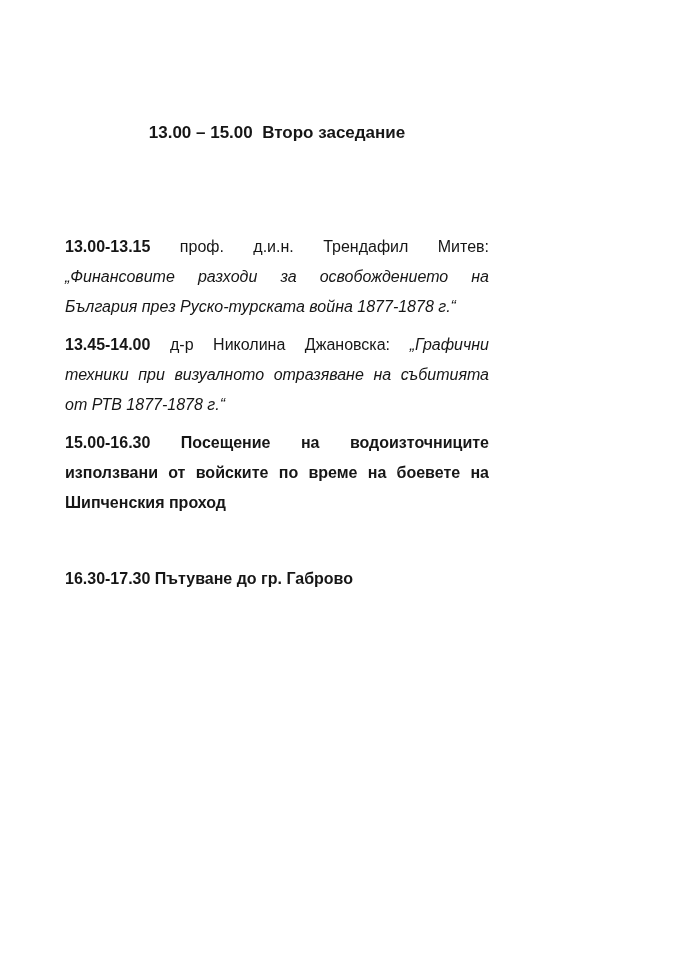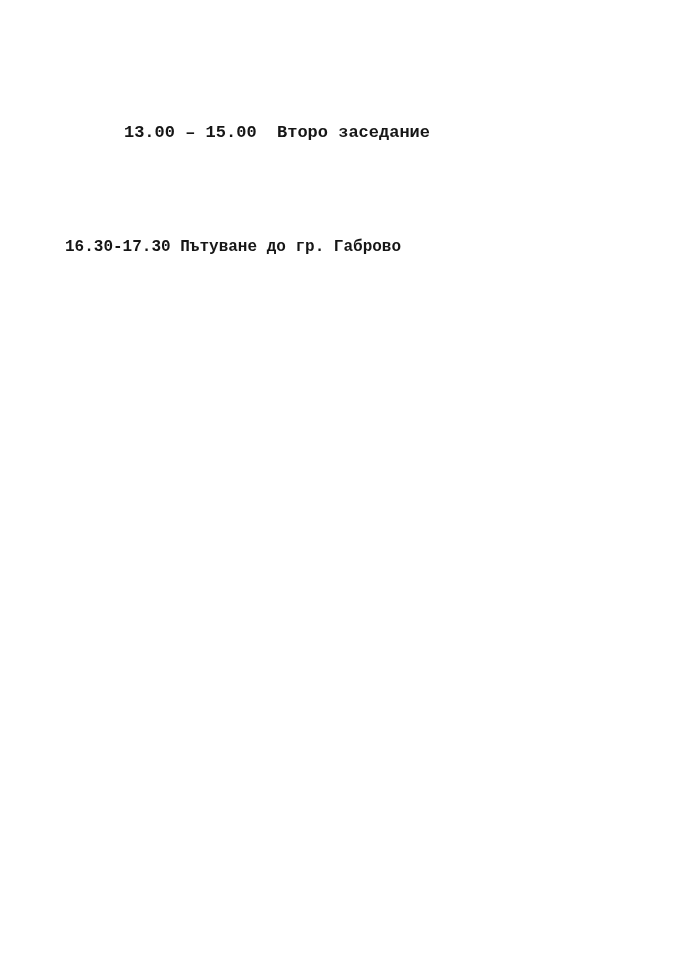--- a/index.html
+++ b/index.html
@@ -7,21 +7,21 @@
     padding: 0;
     background: #ffffff;
   }
   .page {
     position: relative;
     width: 552px;
     height: 960px;
     background: #ffffff;
     box-sizing: border-box;
     padding: 55px 63px 0 65px;
-    font-family: Liberation Mono, monospace;
+    font-family: Liberation Sans, sans-serif;
     color: #161616;
     font-size: 16px;
     line-height: 30px;
   }
   .header {
     text-align: center;
     font-weight: bold;
     font-size: 17px;
     line-height: 31px;
     margin-bottom: 22px;
@@ -47,25 +47,28 @@
 </style>
 </head>
 <body>
 
 <div class="page">
 
   <div class="header">
     <span class="hline">13.00 – 15.00  Второ заседание</span>
   </div>
 
+  <p class="presentation"><span class="time">13.00-13.15</span> <span class="speaker">проф. д.и.н. Трендафил Митев:</span> <span class="title">„Финансовите разходи за освобождението на България през Руско-турската война 1877-1878 г.“</span></p>
+
+
+
+  <p class="presentation"><span class="time">13.45-14.00</span> <span class="speaker">д-р Николина Джановска:</span> <span class="title">„Графични техники при визуалното отразяване на събитията от РТВ 1877-1878 г.“</span></p>
 
 
 
 
-
-
-
+  <p class="event event-visit"><span>15.00-16.30 Посещение на водоизточниците използвани от войските по време на боевете на Шипченския проход</span></p>
 
   <p class="event event-travel"><span>16.30-17.30 Пътуване до гр. Габрово</span></p>
 
   <p class="event event-book"></p>
 
 </div>
 
 </body></html>

